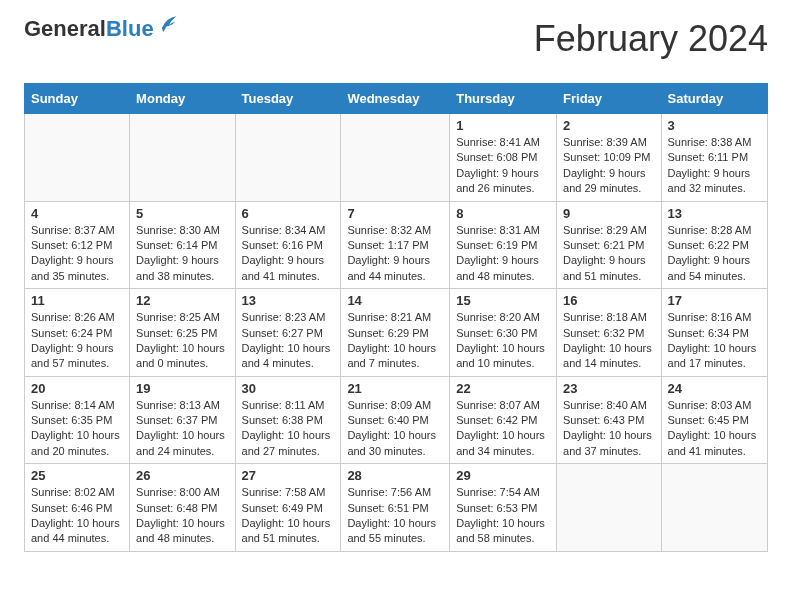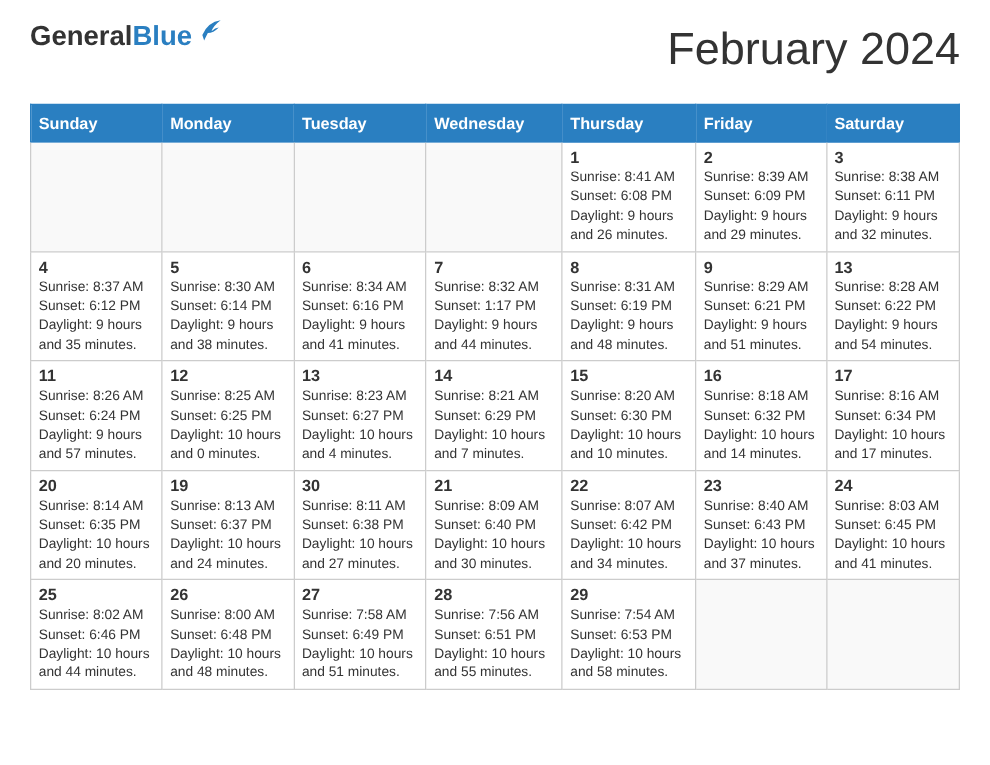--- a/index.html
+++ b/index.html
@@ -137,21 +137,21 @@
             <td class="empty-cell"></td>
             <td>
               <span class="day-number">1</span>
               <div class="day-info">Sunrise: 8:41 AM
 Sunset: 6:08 PM
 Daylight: 9 hours and 26 minutes.</div>
             </td>
             <td>
               <span class="day-number">2</span>
               <div class="day-info">Sunrise: 8:39 AM
-Sunset: 6:09 PM
+Sunset: 10:09 PM
 Daylight: 9 hours and 29 minutes.</div>
             </td>
             <td>
               <span class="day-number">3</span>
               <div class="day-info">Sunrise: 8:38 AM
 Sunset: 6:11 PM
 Daylight: 9 hours and 32 minutes.</div>
             </td>
           </tr>
           <tr>

